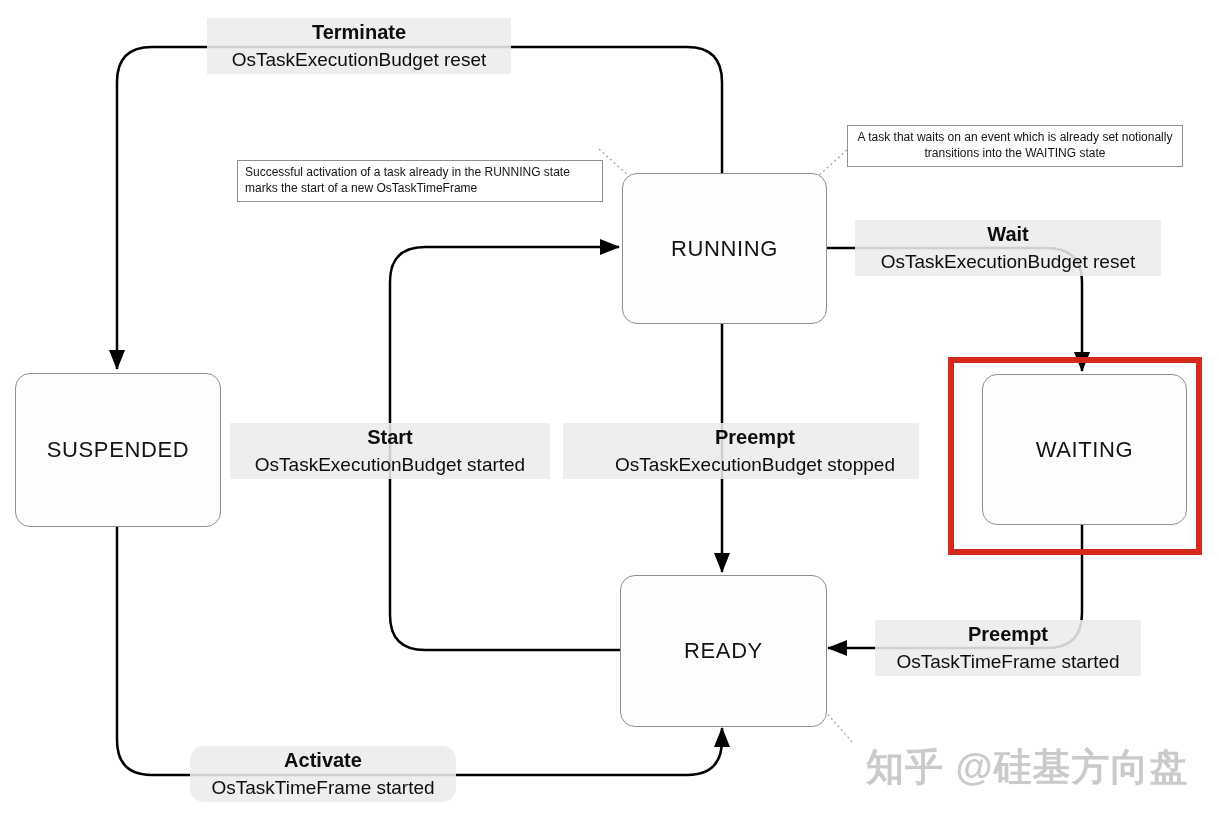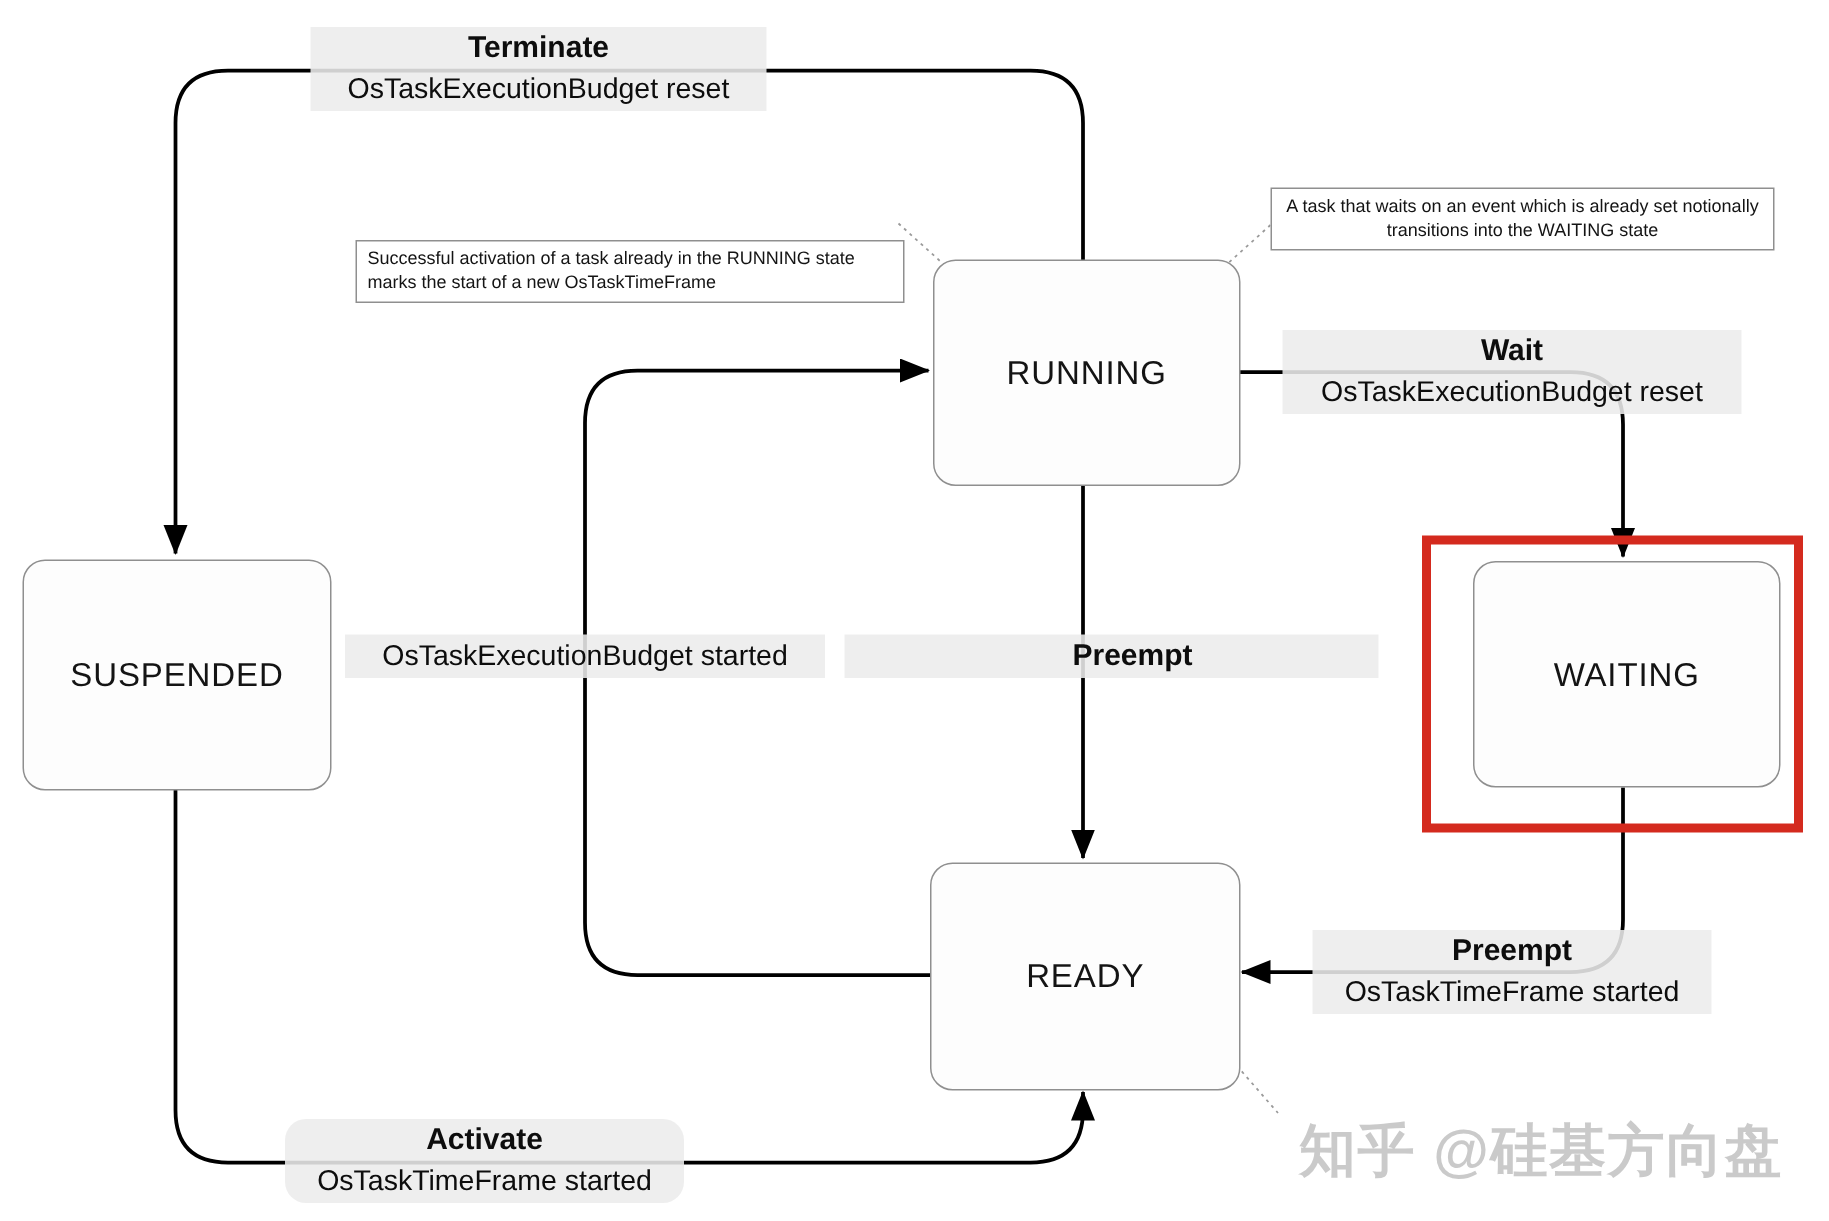--- a/index.html
+++ b/index.html
@@ -94,24 +94,26 @@
 
   <div class="tlabel" id="t-terminate">
     <div class="t-name">Terminate</div>
     <div class="t-action">OsTaskExecutionBudget reset</div>
   </div>
   <div class="tlabel" id="t-wait">
     <div class="t-name">Wait</div>
     <div class="t-action">OsTaskExecutionBudget reset</div>
   </div>
   <div class="tlabel" id="t-start">
+    <div class="t-name">Start</div>
     <div class="t-action">OsTaskExecutionBudget started</div>
   </div>
   <div class="tlabel" id="t-preempt">
     <div class="t-name">Preempt</div>
+    <div class="t-action">OsTaskExecutionBudget stopped</div>
   </div>
   <div class="tlabel" id="t-release">
     <div class="t-name">Preempt</div>
     <div class="t-action">OsTaskTimeFrame started</div>
   </div>
   <div class="tlabel" id="t-activate">
     <div class="t-name">Activate</div>
     <div class="t-action">OsTaskTimeFrame started</div>
   </div>
 

